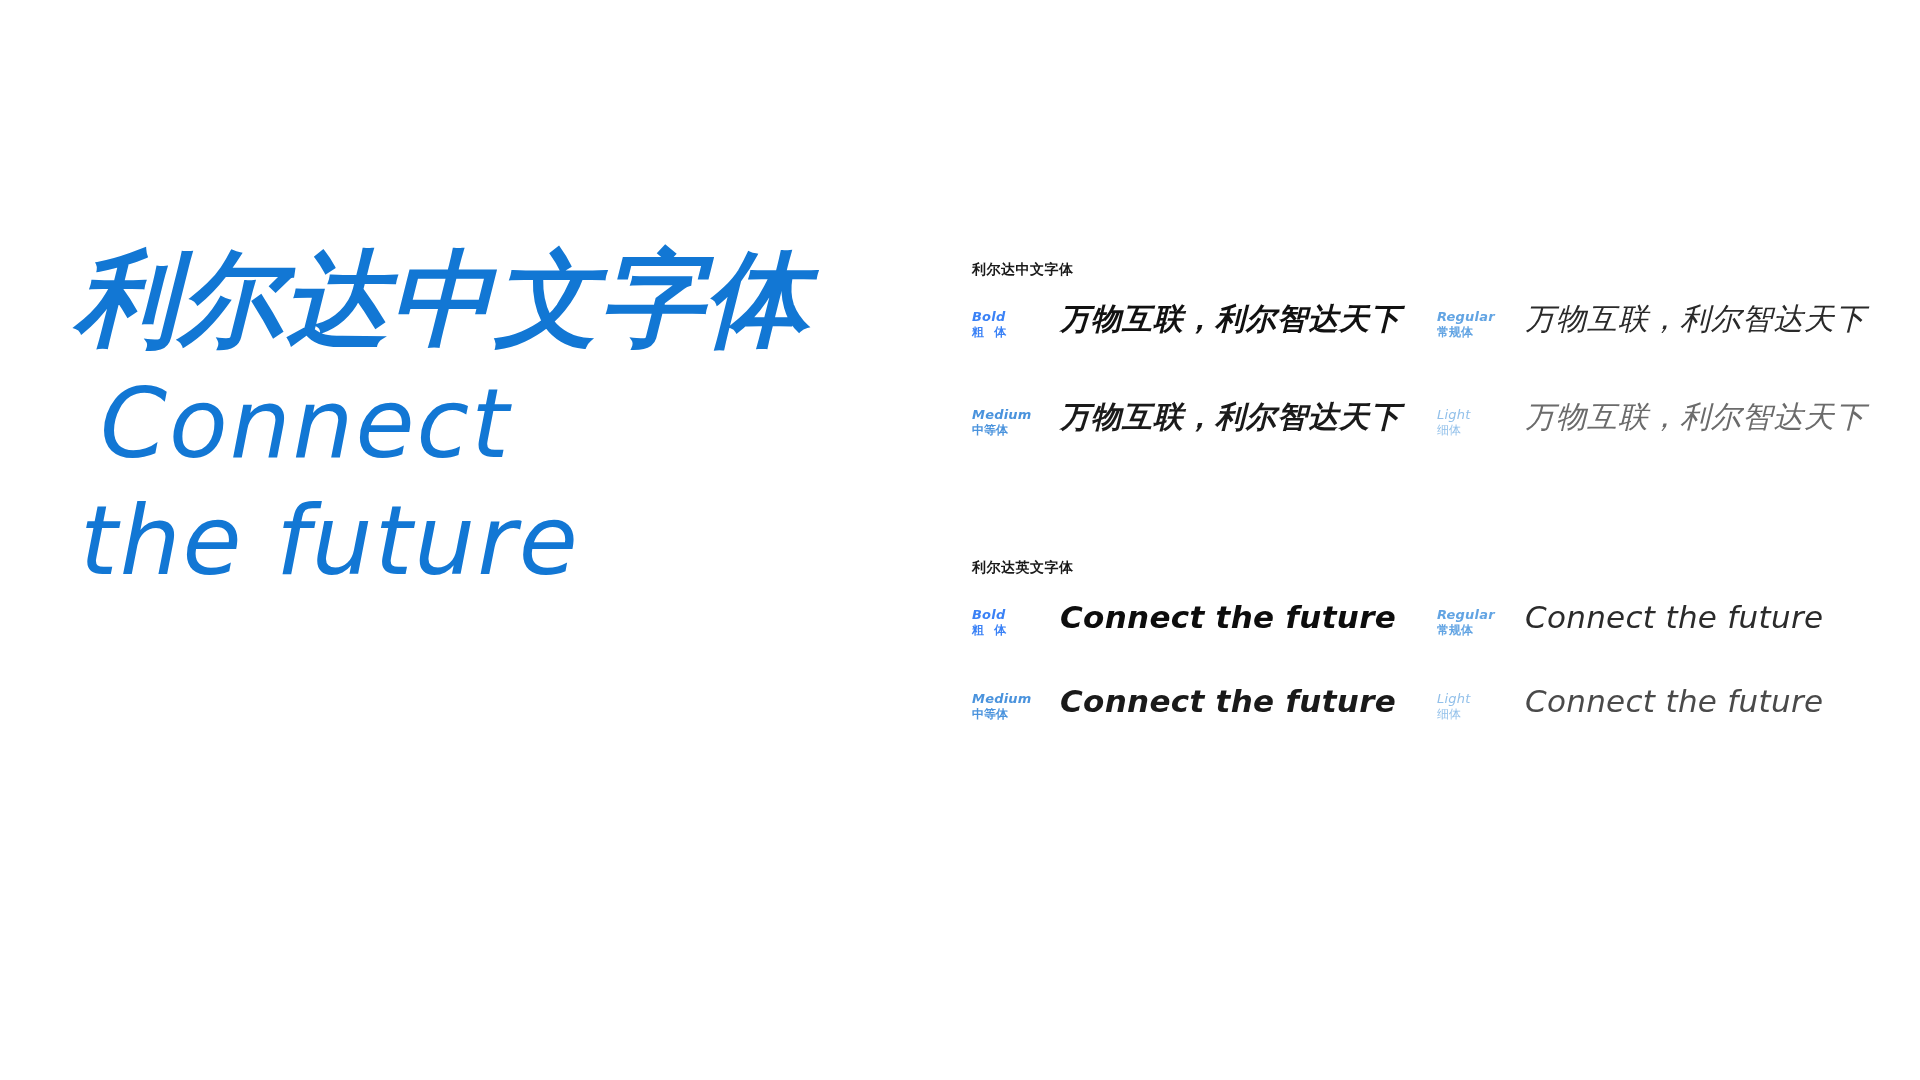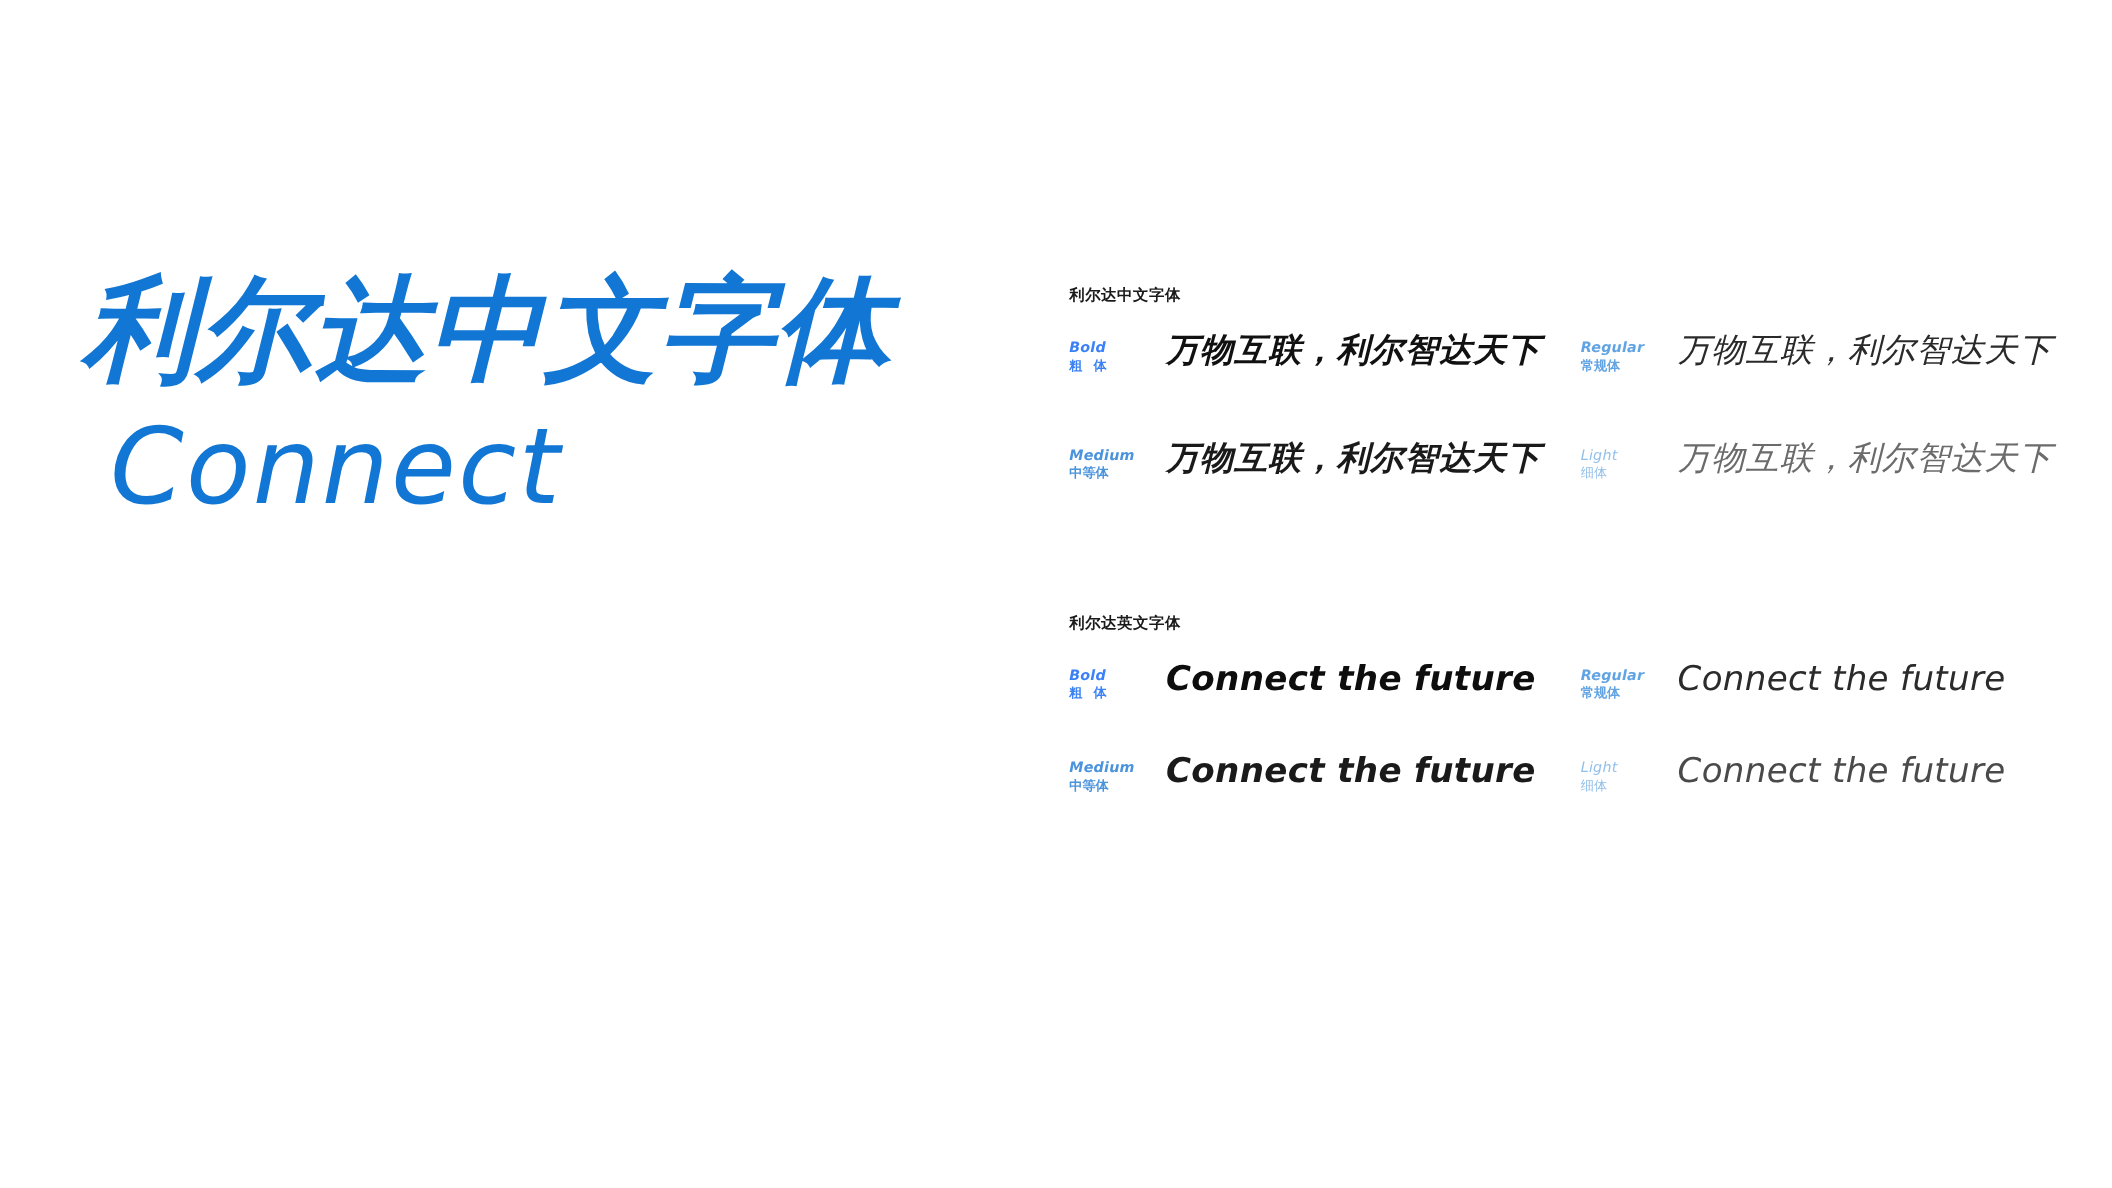--- a/index.html
+++ b/index.html
@@ -162,20 +162,21 @@
   .sample-wrap { padding-left: 18px; }
 </style>
 </head>
 <body>
 
 <div id="page">
 
   <div class="hero">
     <div class="hero-cn hero-cn-line2">利尔达中文字体</div>
     <div class="hero-en hero-en-line1">Connect</div>
+    <div class="hero-en hero-en-line2">the future</div>
   </div>
 
   <div class="specimen">
 
     <div class="section">
       <div class="section-title">利尔达中文字体</div>
 
       <div class="rows">
 
         <div class="spec-row cn">

